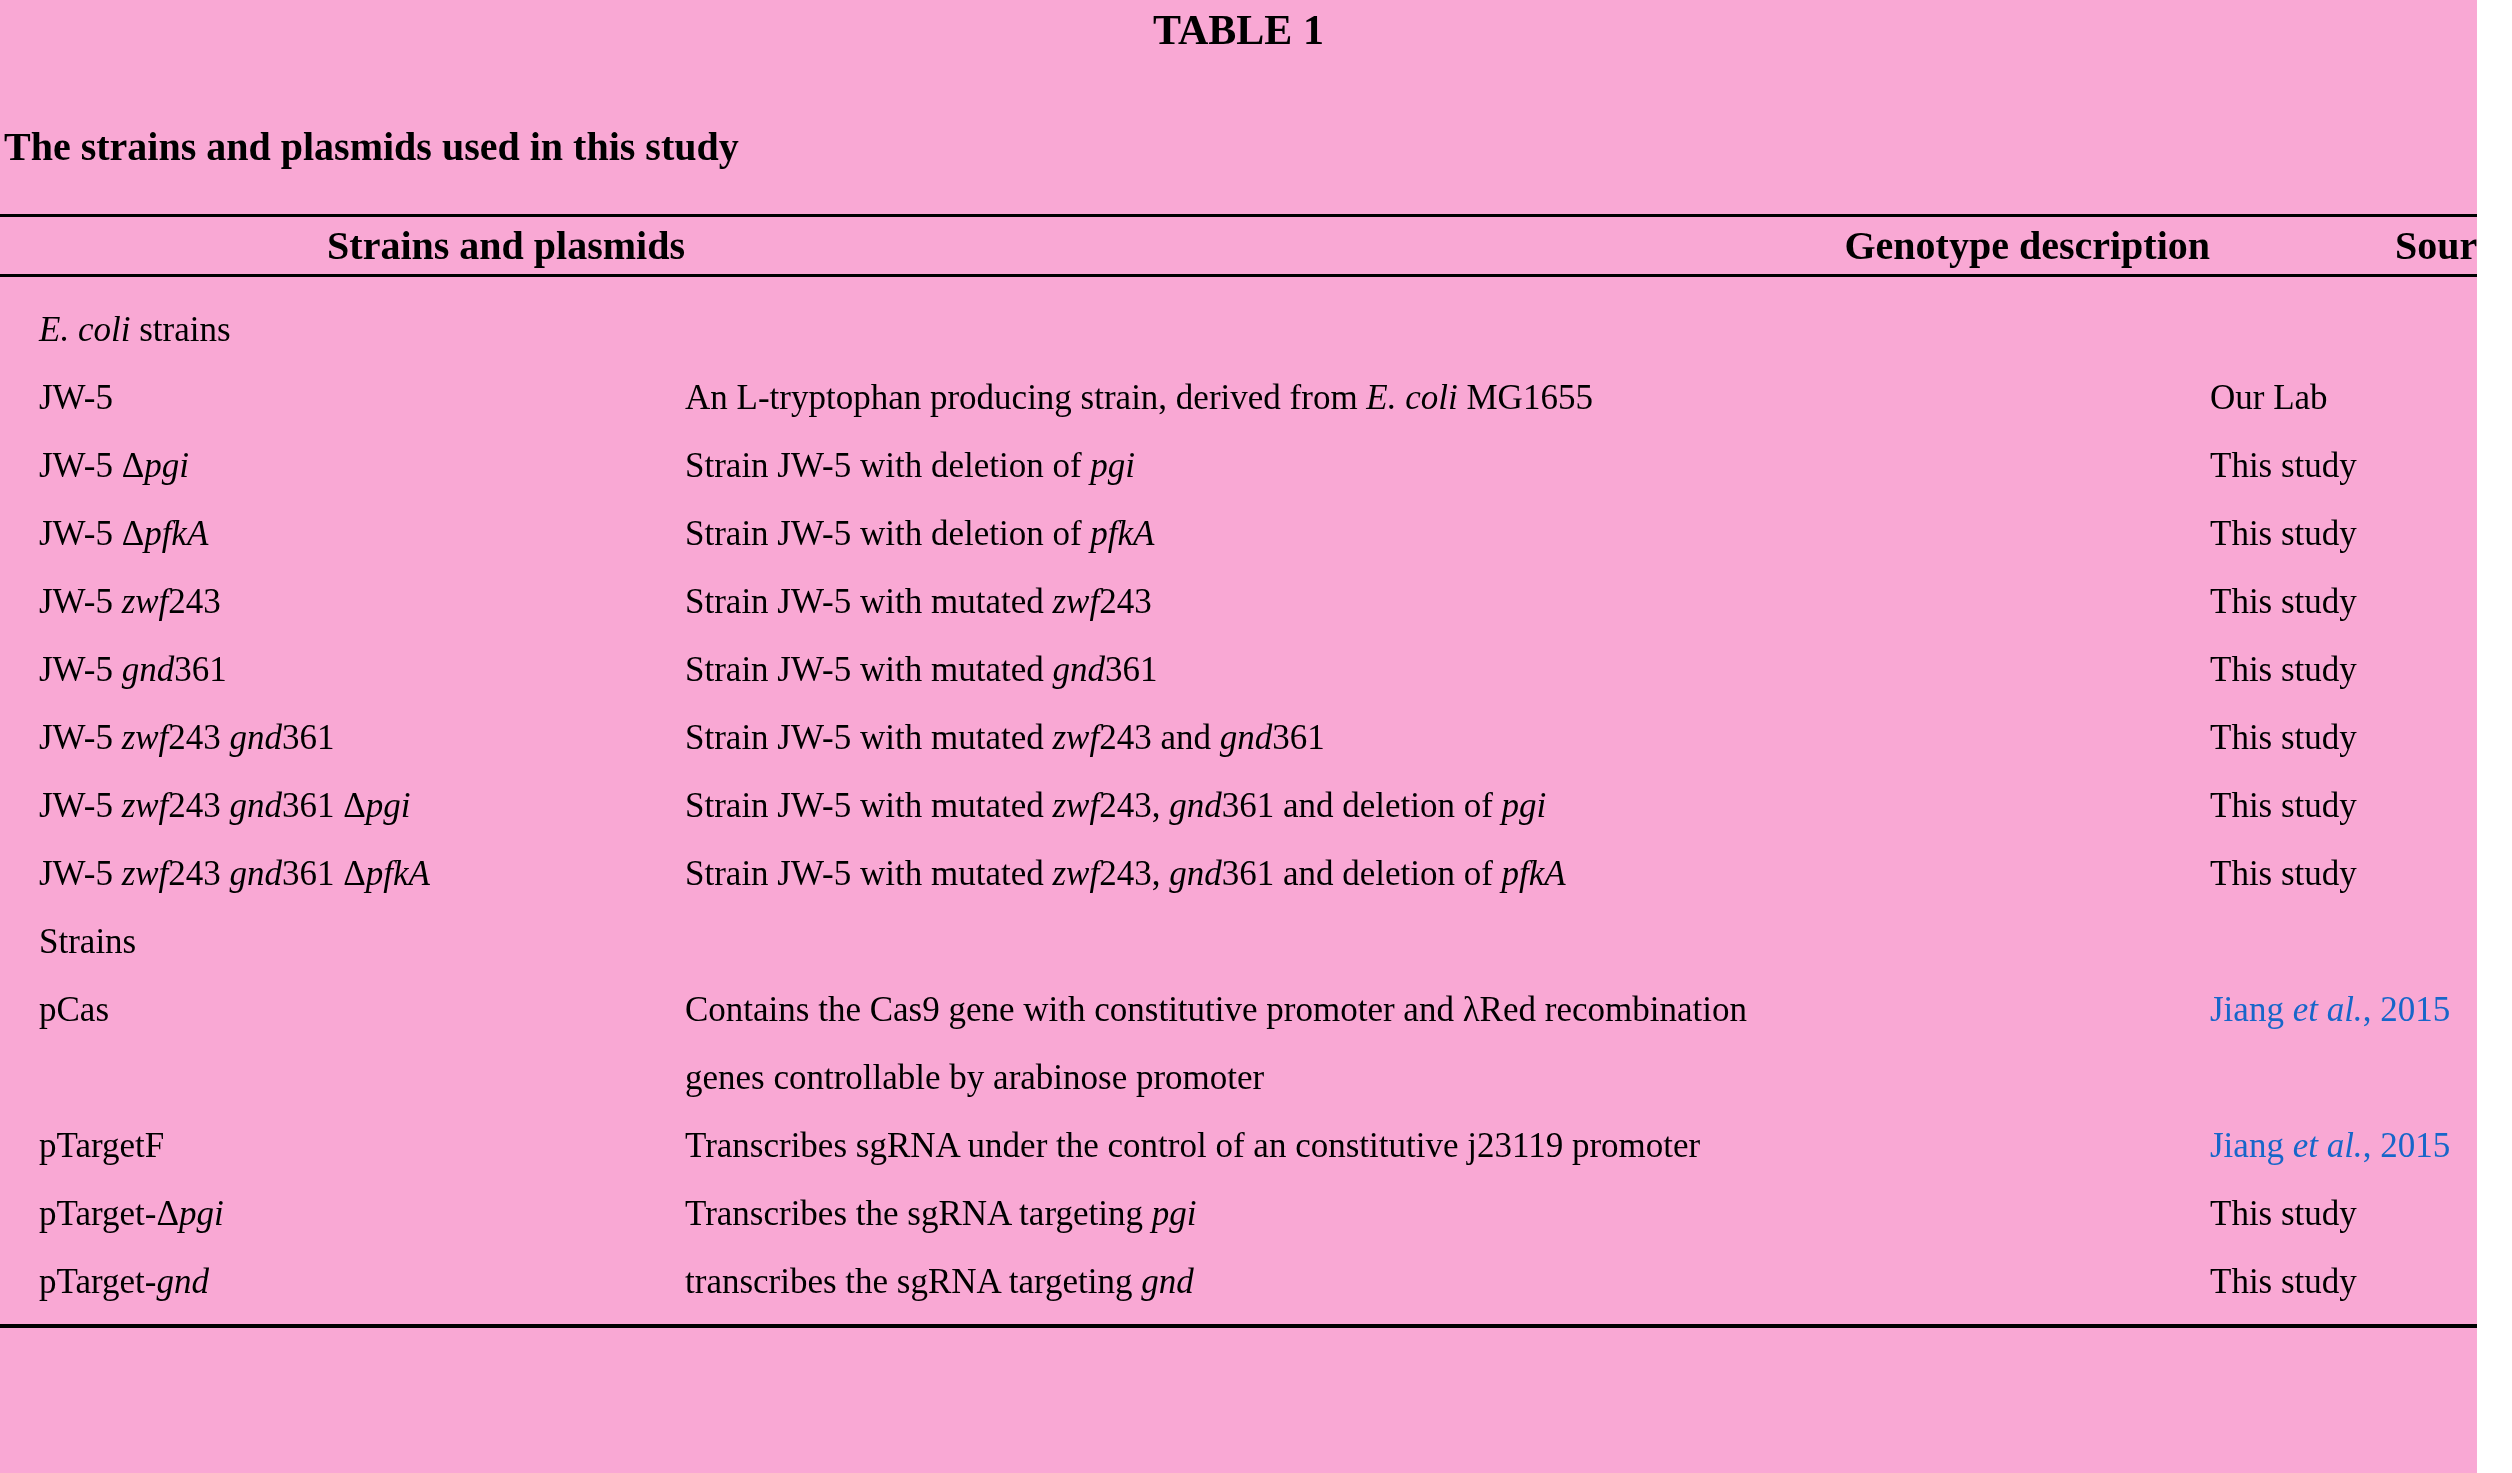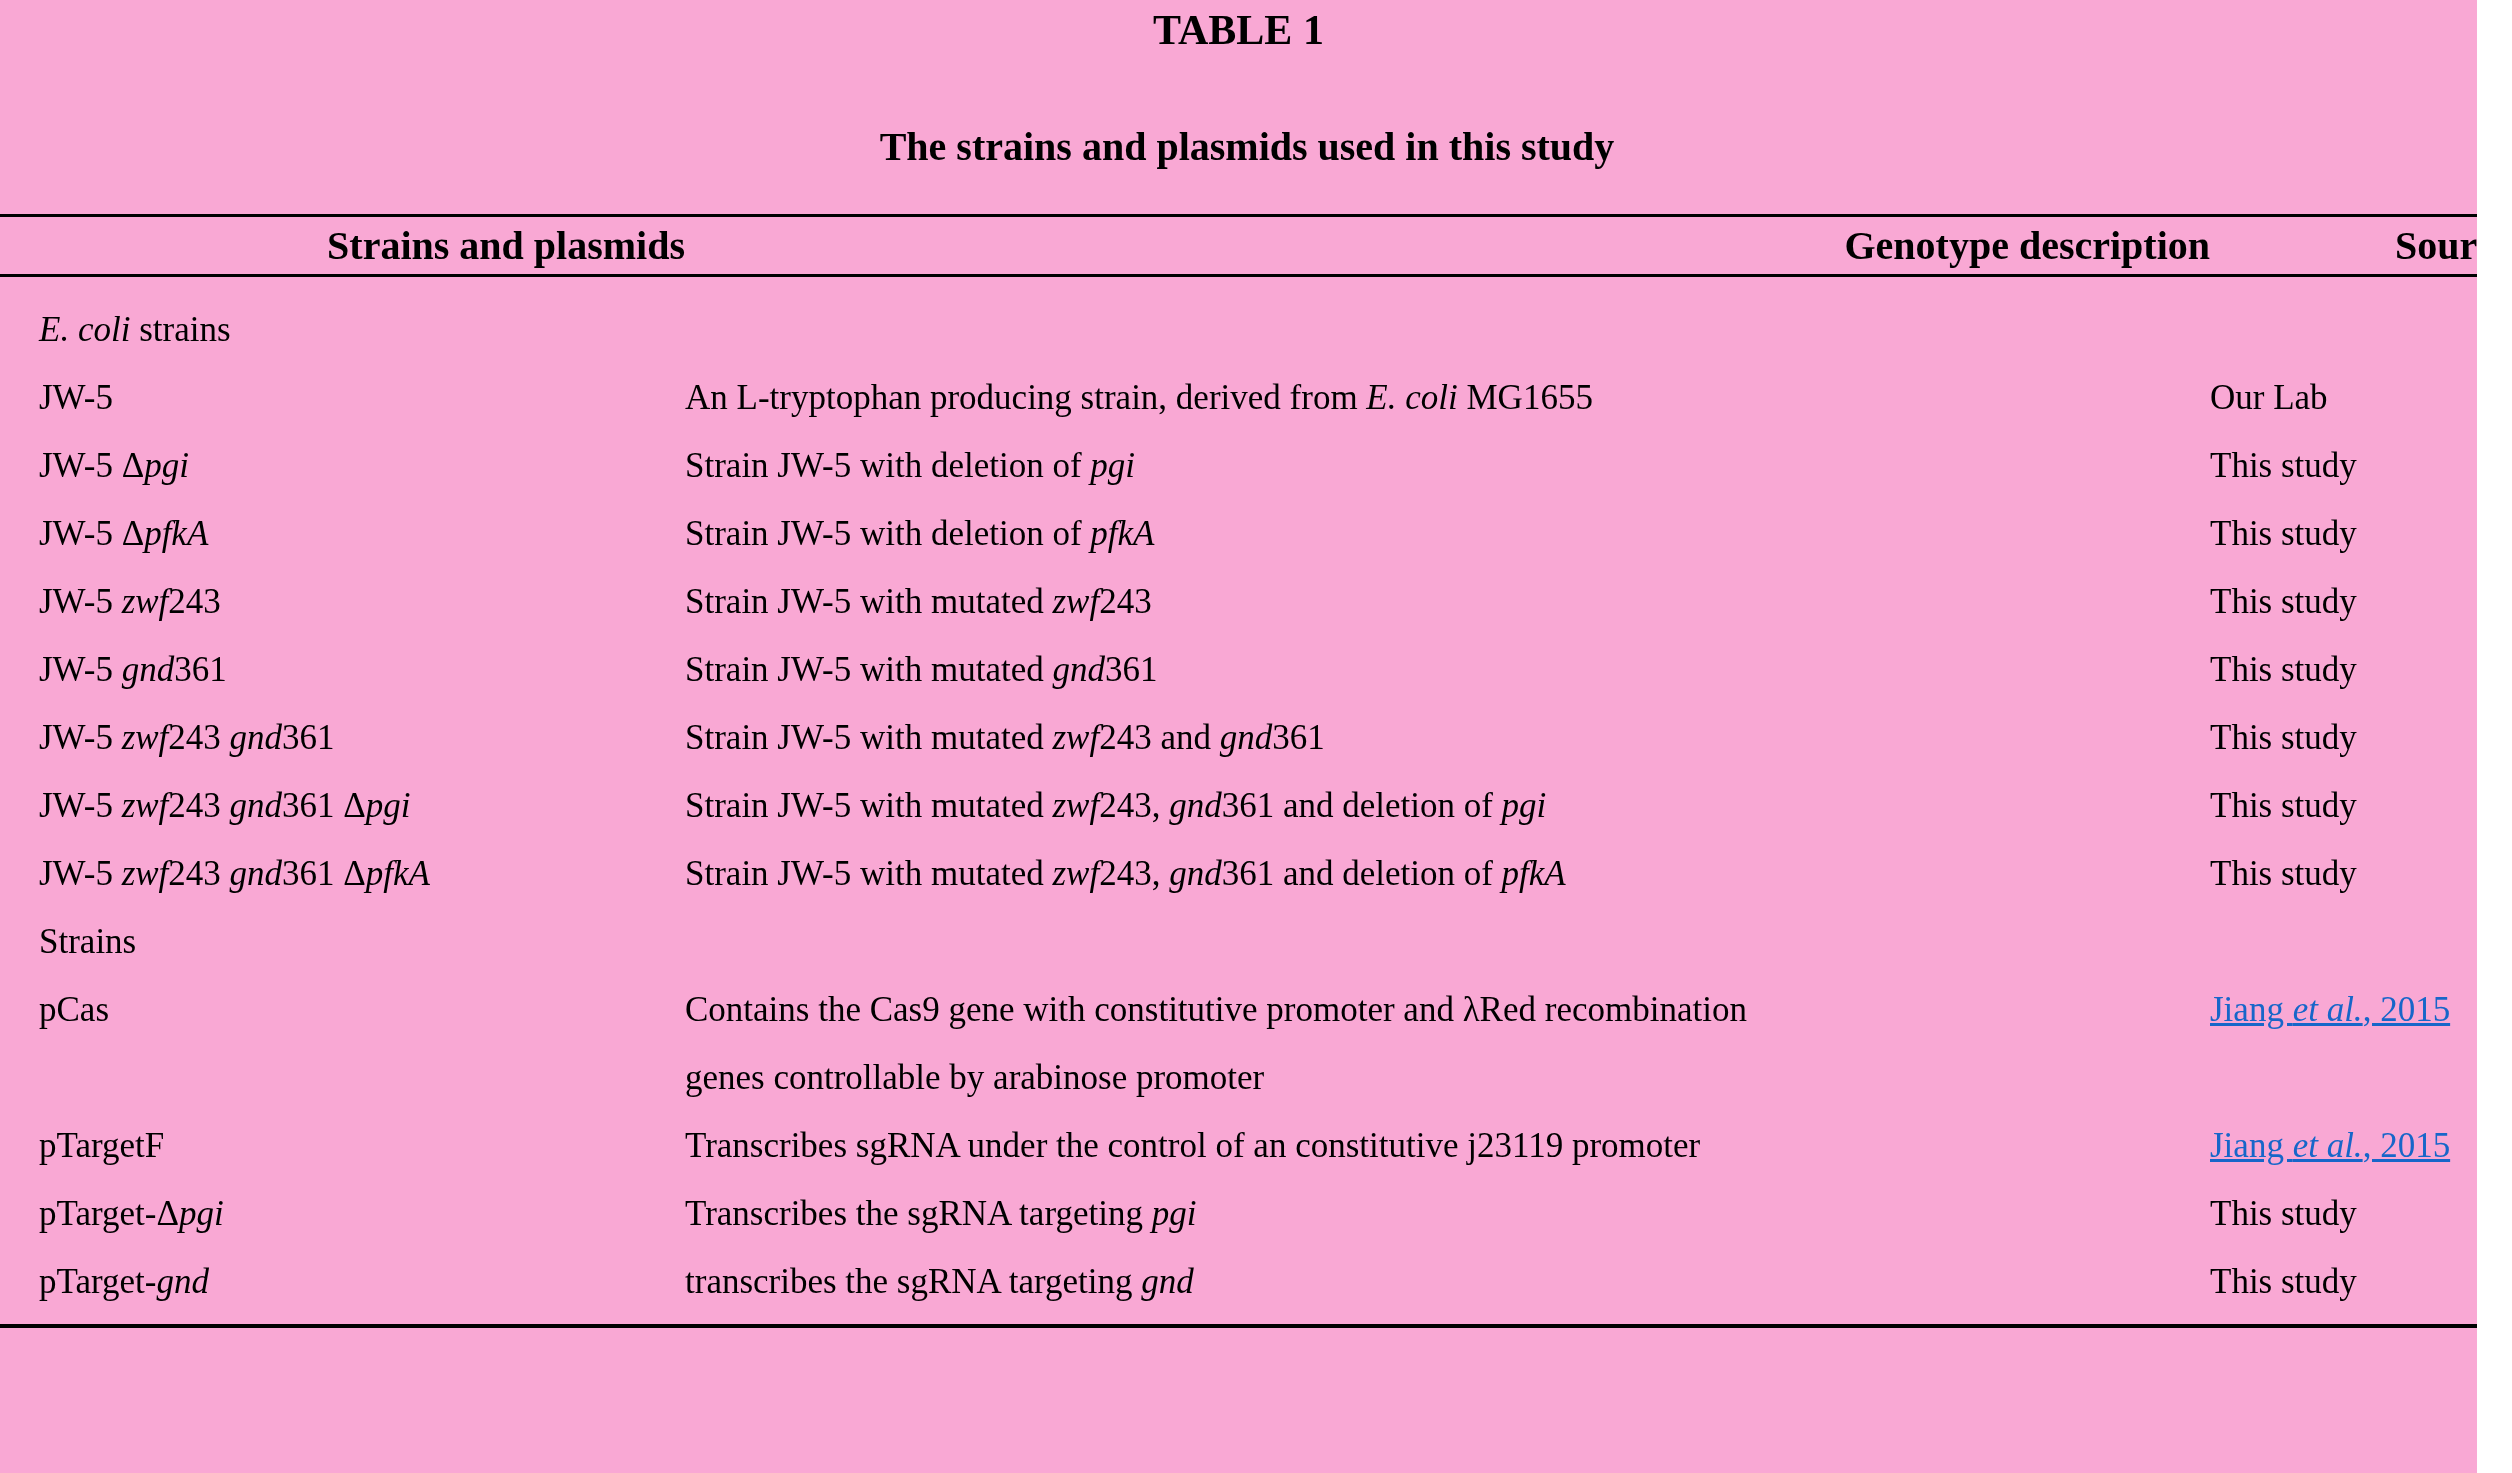--- a/index.html
+++ b/index.html
@@ -17,22 +17,22 @@
     overflow: hidden;
   }
   .table-label {
     margin: 6px 0 0 0;
     text-align: center;
     font-size: 42px;
     line-height: 49px;
     font-weight: bold;
   }
   .table-caption {
-    margin: 67px 0 0 17px;
-    text-align: center;
+    margin: 67px 0 0 4px;
+    text-align: left;
     font-size: 40px;
     line-height: 49px;
     font-weight: bold;
   }
   table.strains {
     margin-top: 43px;
     width: 2512px;
     table-layout: fixed;
     border-collapse: collapse;
     border-top: 3.6px solid #000000;
@@ -66,21 +66,20 @@
     font-size: 35px;
     line-height: 68px;
     vertical-align: top;
     text-align: left;
   }
   table.strains td.c0 { padding-left: 39px; }
   table.strains td.c2 { white-space: nowrap; }
   .link {
     color: var(--link-color, #1766C9);
     cursor: pointer;
-    text-decoration: underline;
   }
 </style>
 </head>
 <body>
 
 <div class="page">
   <div class="table-label">TABLE 1</div>
 
   <div class="table-caption">The strains and plasmids used in this study</div>
 

